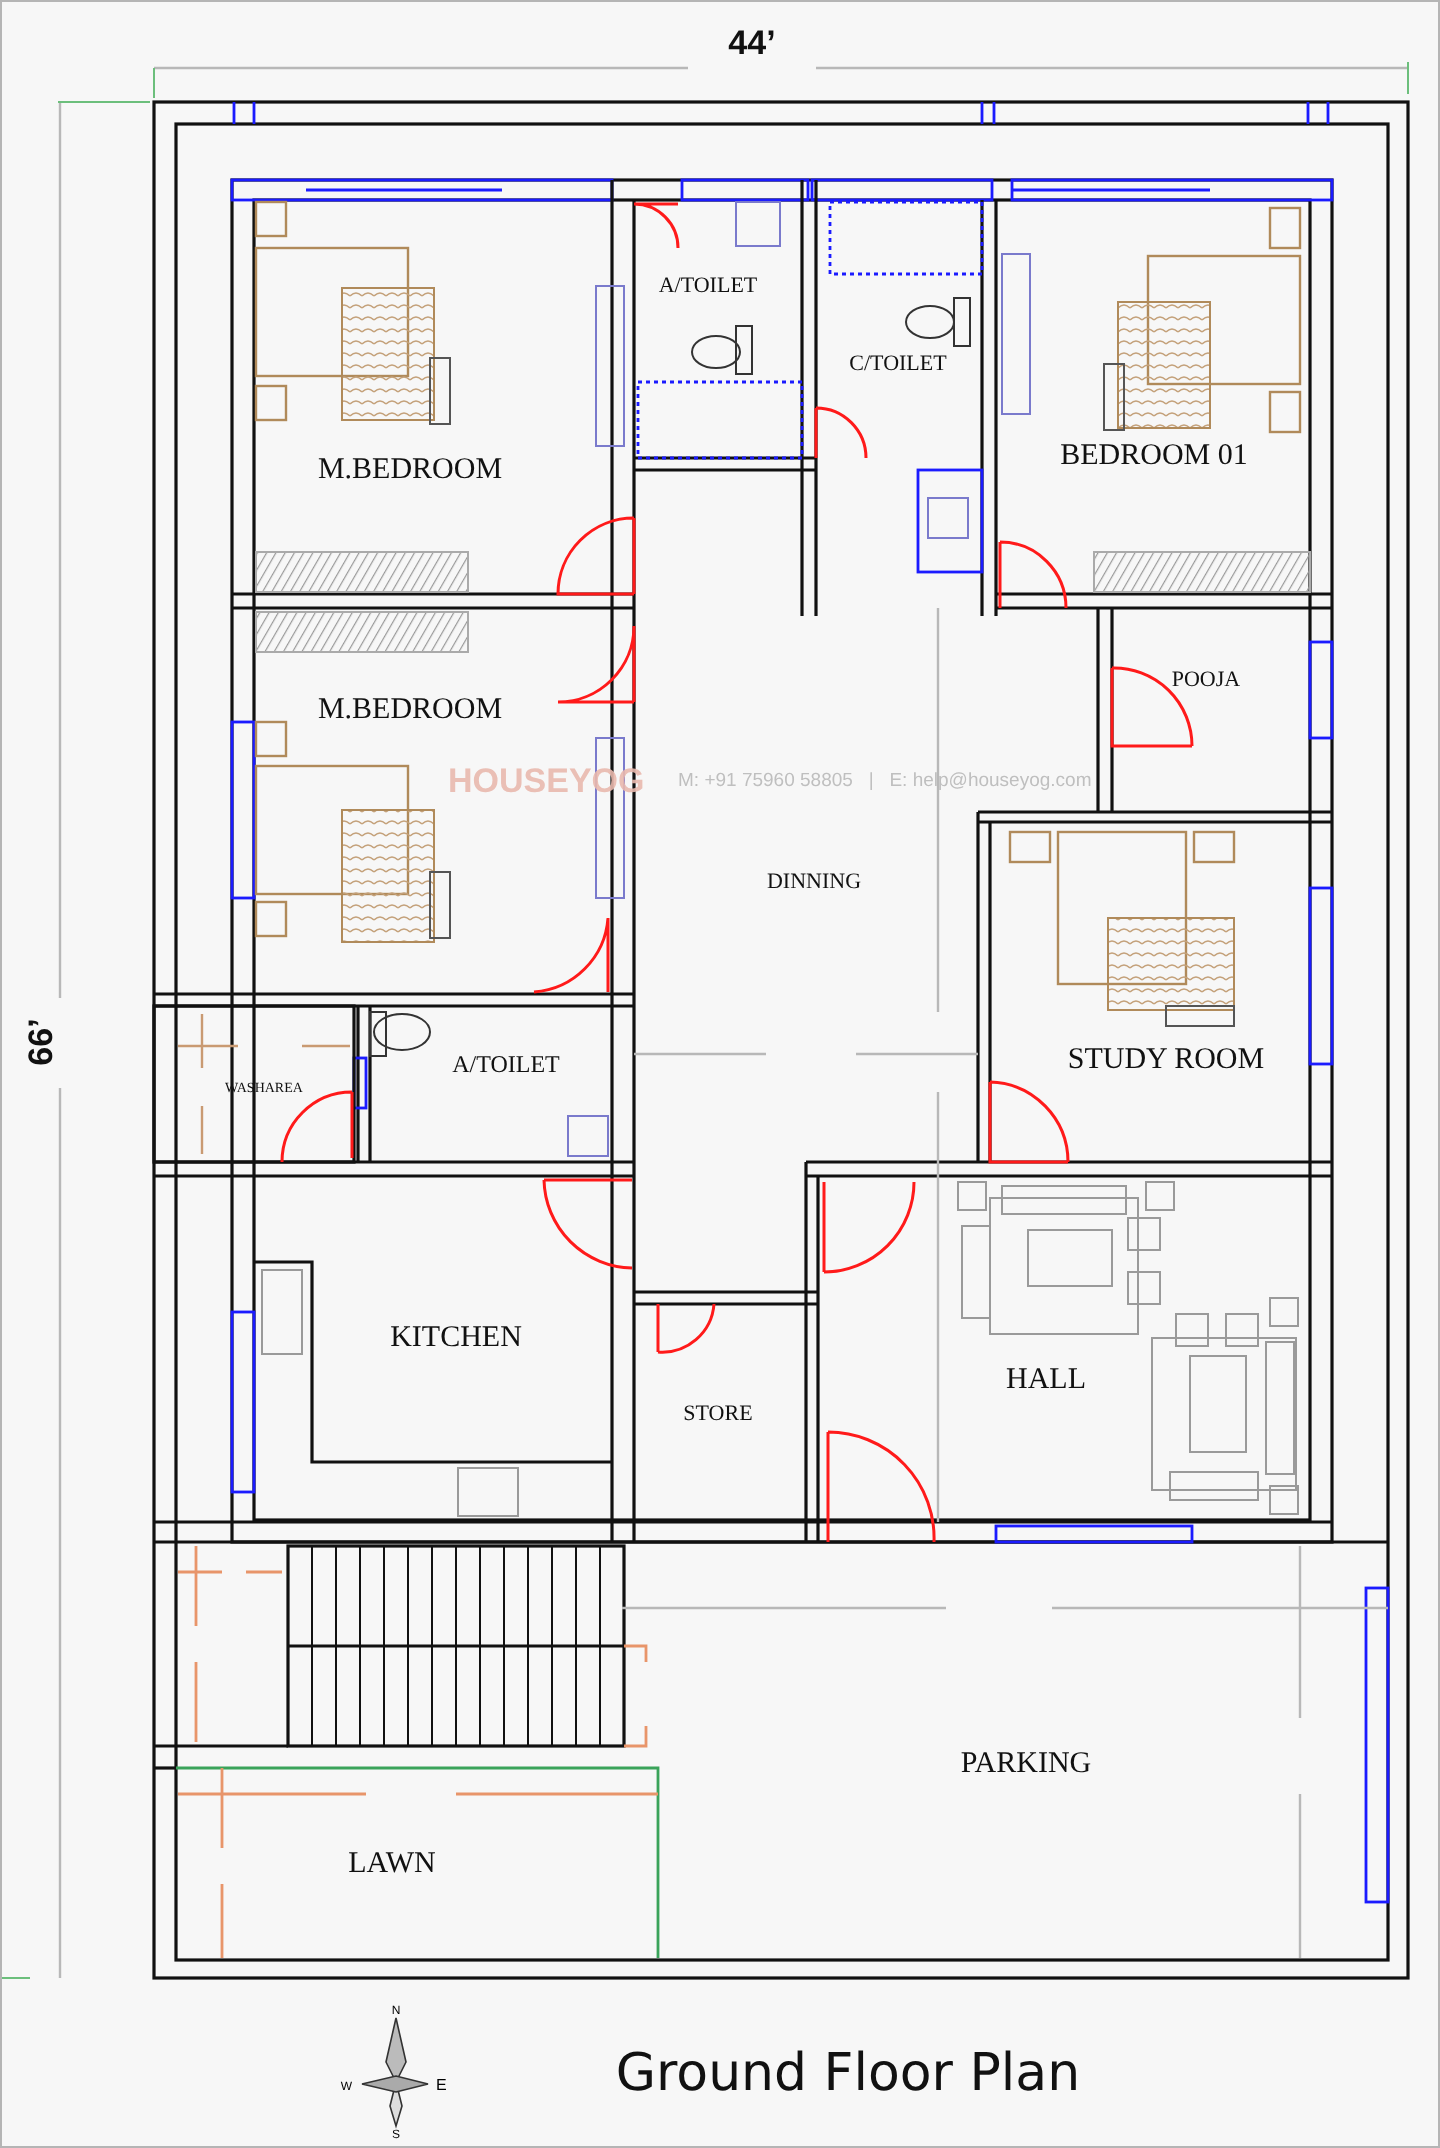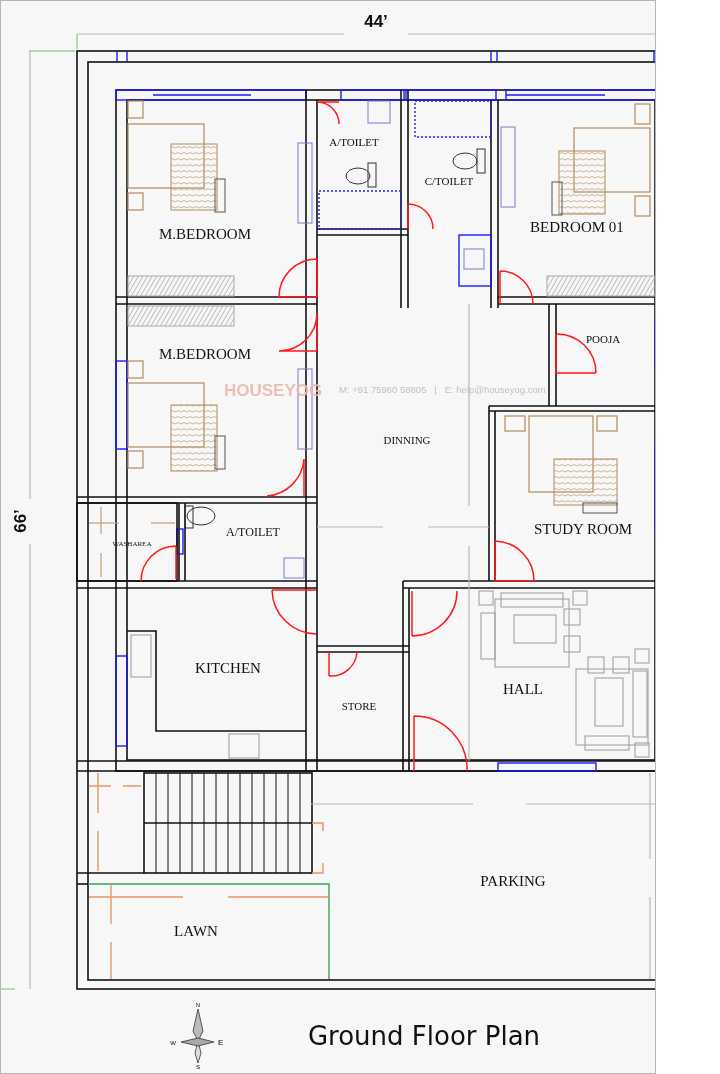--- a/index.html
+++ b/index.html
@@ -1,17 +1,17 @@
 <!DOCTYPE html>
 <html><head>
 <meta charset="utf-8">
 <style>
   html, body { margin:0; padding:0; background:#ffffff; }
   #canvas {
-    position:relative; width:656px; height:1074px; background:#f7f7f7;
+    position:relative; width:720px; height:1074px; background:#f7f7f7;
     border:1px solid #b5b5b5; box-sizing:border-box; overflow:hidden;
   }
   svg { position:absolute; left:0; top:0; }
   .room-label { font-family:"Liberation Serif", serif; fill:#111; }
   .dim-label { font-family:"Liberation Sans", sans-serif; font-weight:bold; fill:#111; }
   .title { font-family:"DejaVu Sans", sans-serif; fill:#111; }
   .wm { font-family:"Liberation Sans", sans-serif; }
   .wall { stroke:#111; stroke-width:1.6; fill:none; }
   .win { stroke:#1b1bff; stroke-width:1.4; fill:none; }
   .door { stroke:#ff1a1a; stroke-width:1.5; fill:none; }

